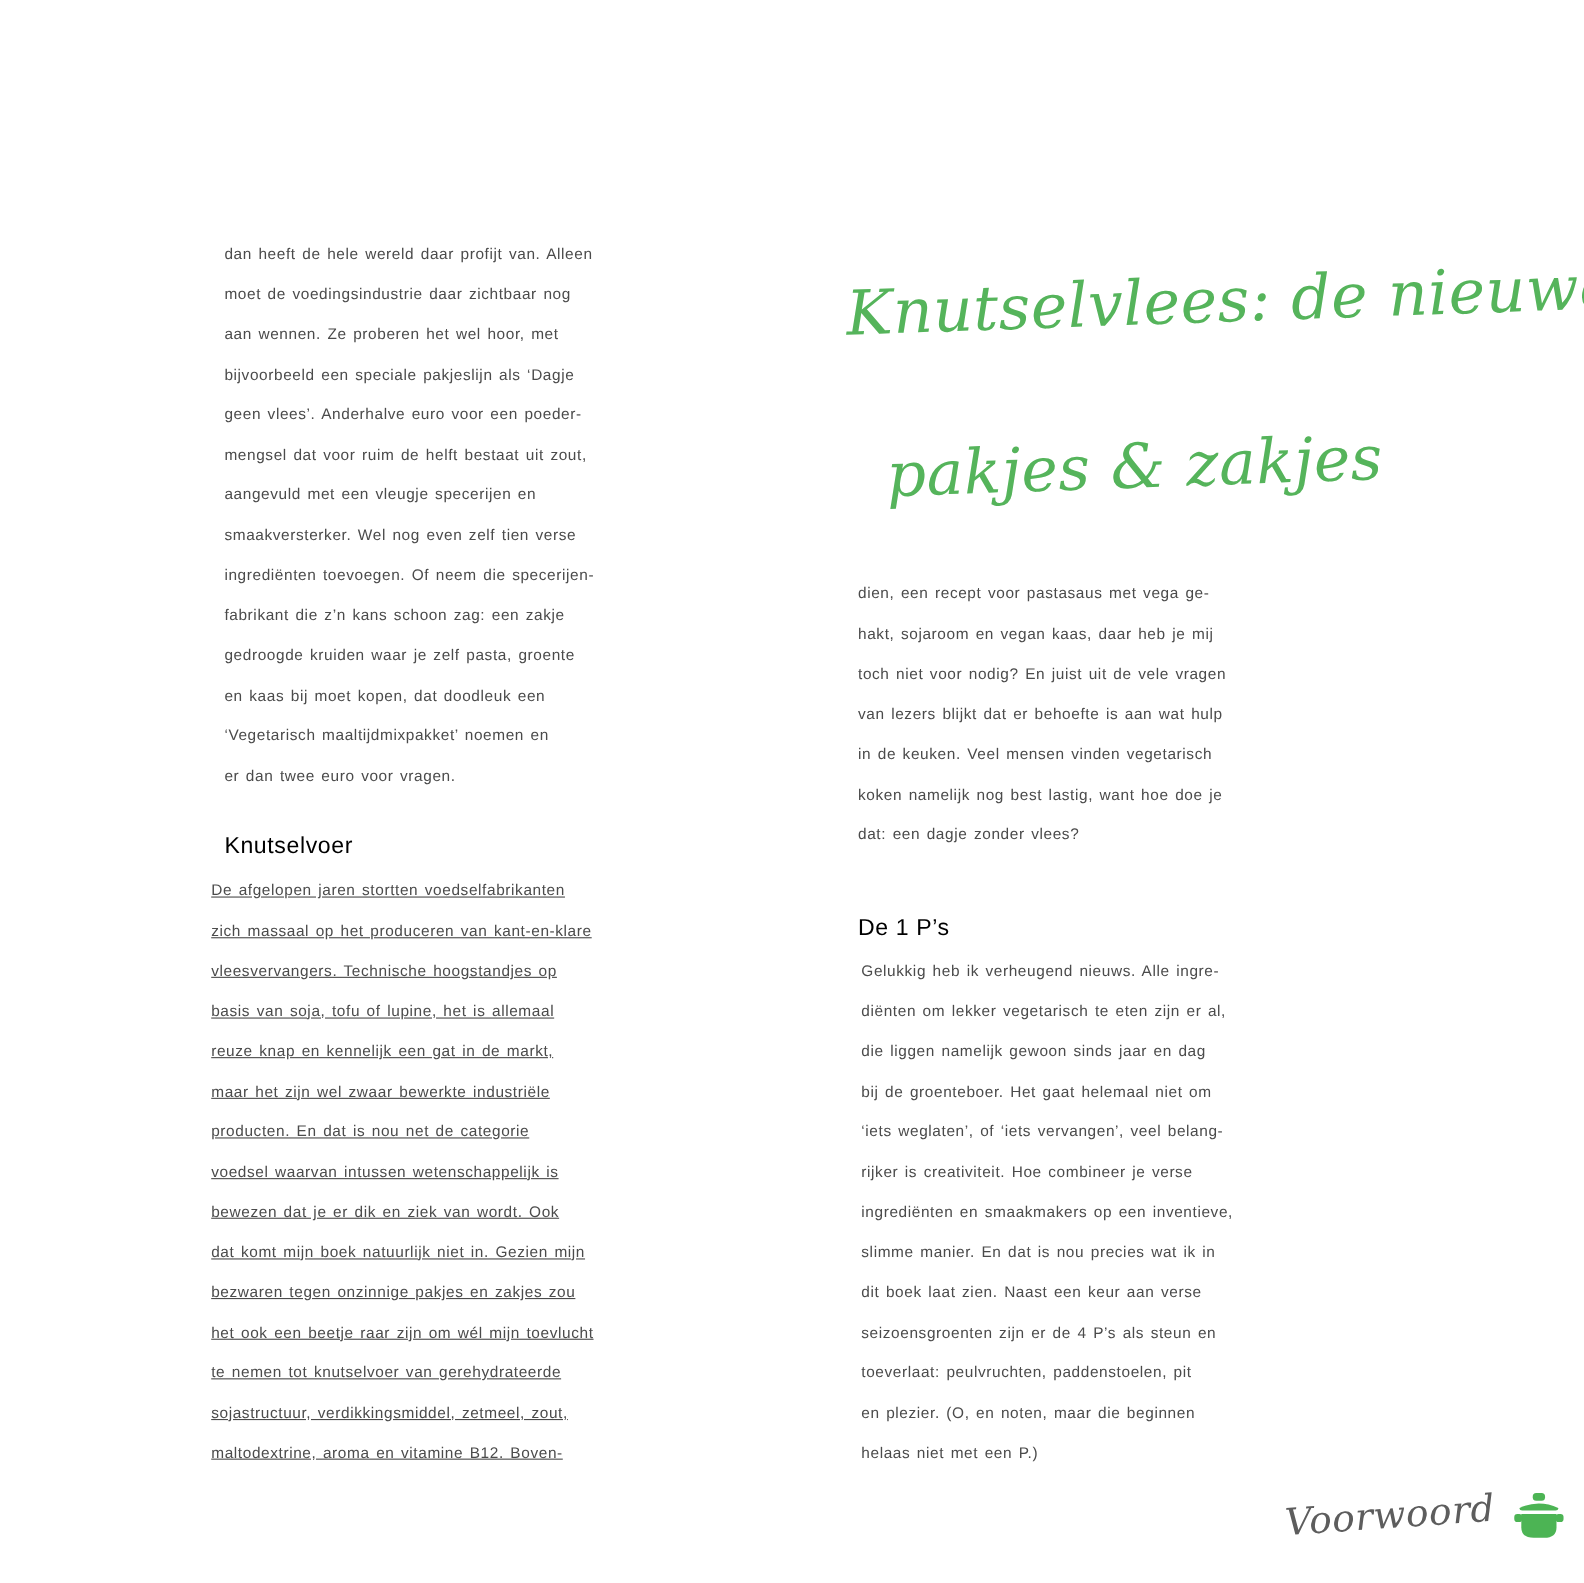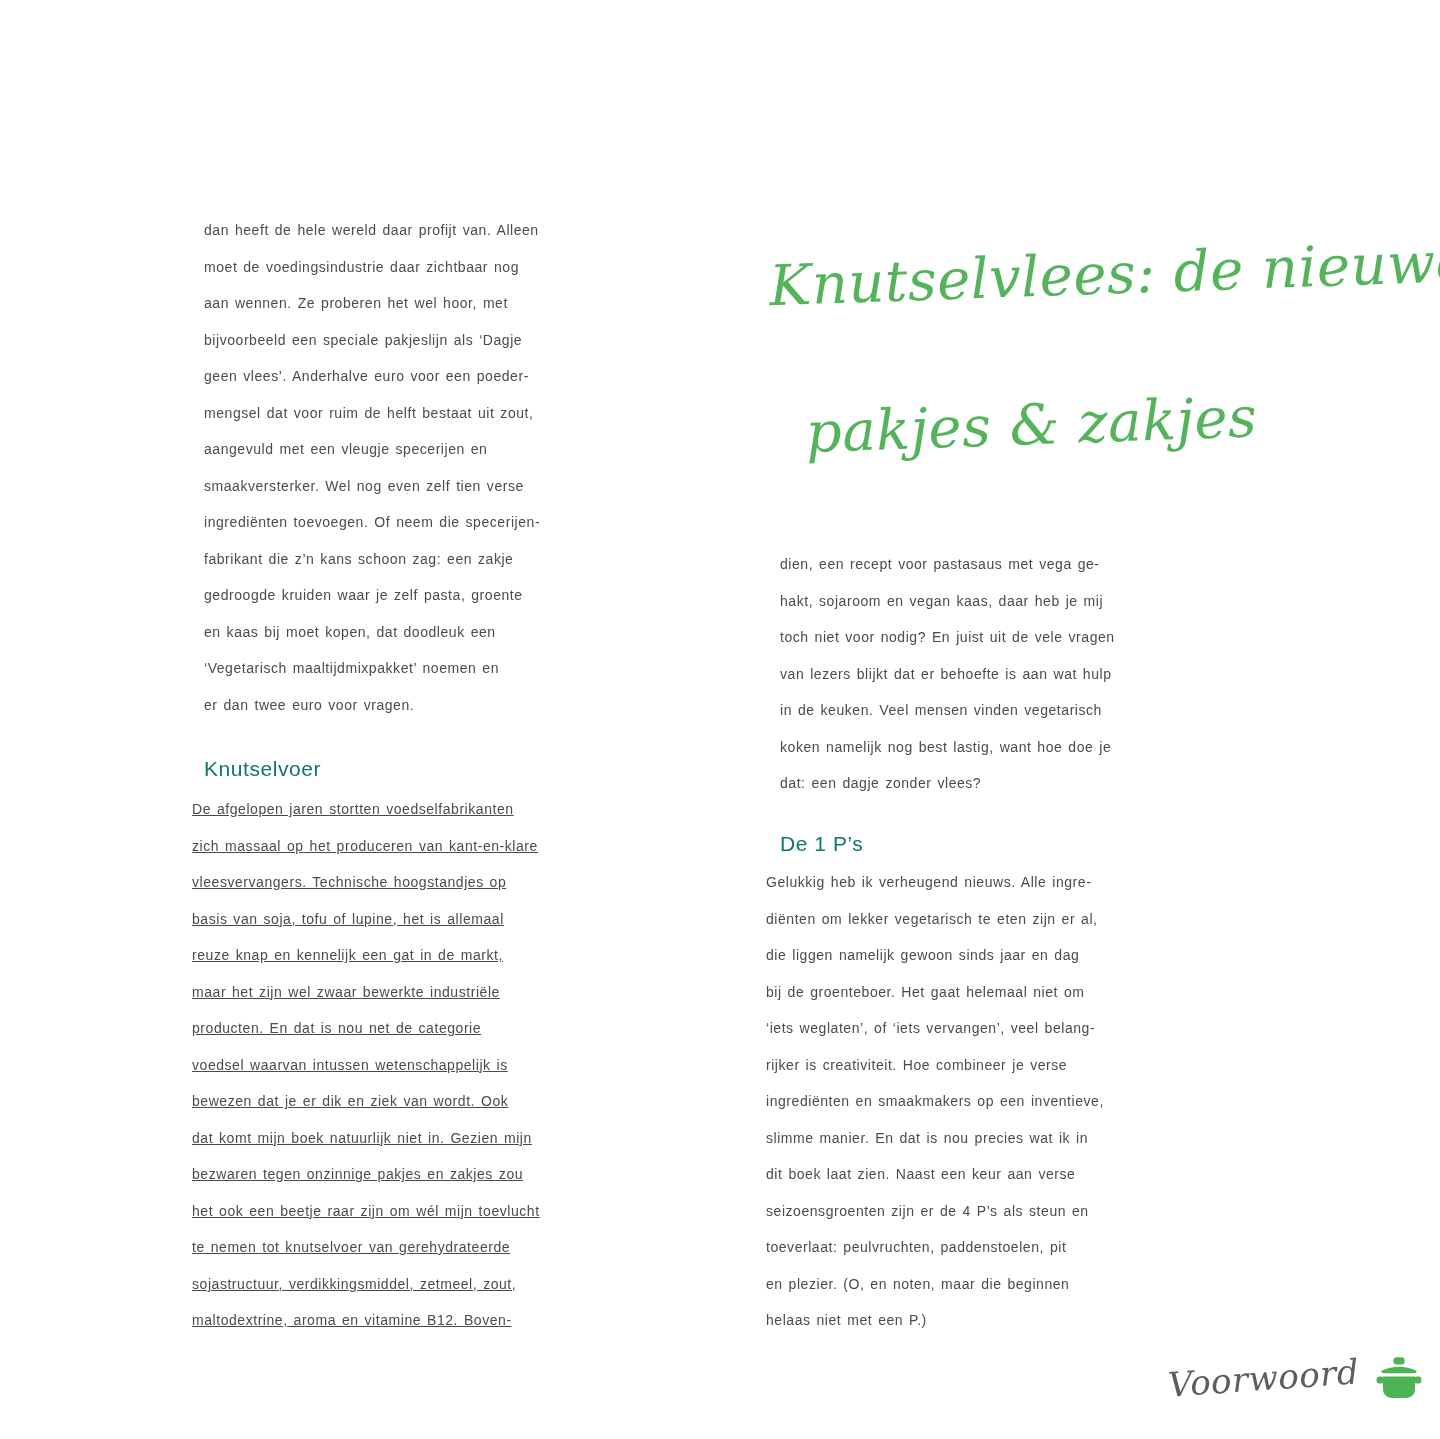--- a/index.html
+++ b/index.html
@@ -26,21 +26,21 @@
     letter-spacing: 0.55px;
     word-spacing: 1.5px;
     color: #4b4b4b;
     white-space: pre;
   }
   .section-heading {
     position: absolute;
     font-size: 21px;
     line-height: 28px;
     letter-spacing: 0.55px;
-    color: #0f766e;
+    color: #000000;
     white-space: pre;
   }
   .chapter-title {
     position: absolute;
     left: 700px;
     top: 168px;
     width: 560px;
     text-align: right;
     font-family: "DejaVu Serif", serif;
     font-style: italic;
@@ -119,31 +119,31 @@
 producten. En dat is nou net de categorie
 voedsel waarvan intussen wetenschappelijk is
 bewezen dat je er dik en ziek van wordt. Ook
 dat komt mijn boek natuurlijk niet in. Gezien mijn
 bezwaren tegen onzinnige pakjes en zakjes zou
 het ook een beetje raar zijn om wél mijn toevlucht
 te nemen tot knutselvoer van gerehydrateerde
 sojastructuur, verdikkingsmiddel, zetmeel, zout,
 maltodextrine, aroma en vitamine B12. Boven-</div>
 
-  <div class="body-text" style="left:780px; top:546px;">dien, een recept voor pastasaus met vega ge-
+  <div class="body-text" style="left:780px; top:521px;">dien, een recept voor pastasaus met vega ge-
 hakt, sojaroom en vegan kaas, daar heb je mij
 toch niet voor nodig? En juist uit de vele vragen
 van lezers blijkt dat er behoefte is aan wat hulp
 in de keuken. Veel mensen vinden vegetarisch
 koken namelijk nog best lastig, want hoe doe je
 dat: een dagje zonder vlees?</div>
 
   <div class="section-heading" style="left:780px; top:830px;">De 1 P’s</div>
 
-  <div class="body-text" style="left:766px; top:864px;">Gelukkig heb ik verheugend nieuws. Alle ingre-
+  <div class="body-text" style="left:783px; top:864px;">Gelukkig heb ik verheugend nieuws. Alle ingre-
 diënten om lekker vegetarisch te eten zijn er al,
 die liggen namelijk gewoon sinds jaar en dag
 bij de groenteboer. Het gaat helemaal niet om
 ‘iets weglaten’, of ‘iets vervangen’, veel belang-
 rijker is creativiteit. Hoe combineer je verse
 ingrediënten en smaakmakers op een inventieve,
 slimme manier. En dat is nou precies wat ik in
 dit boek laat zien. Naast een keur aan verse
 seizoensgroenten zijn er de 4 P’s als steun en
 toeverlaat: peulvruchten, paddenstoelen, pit

